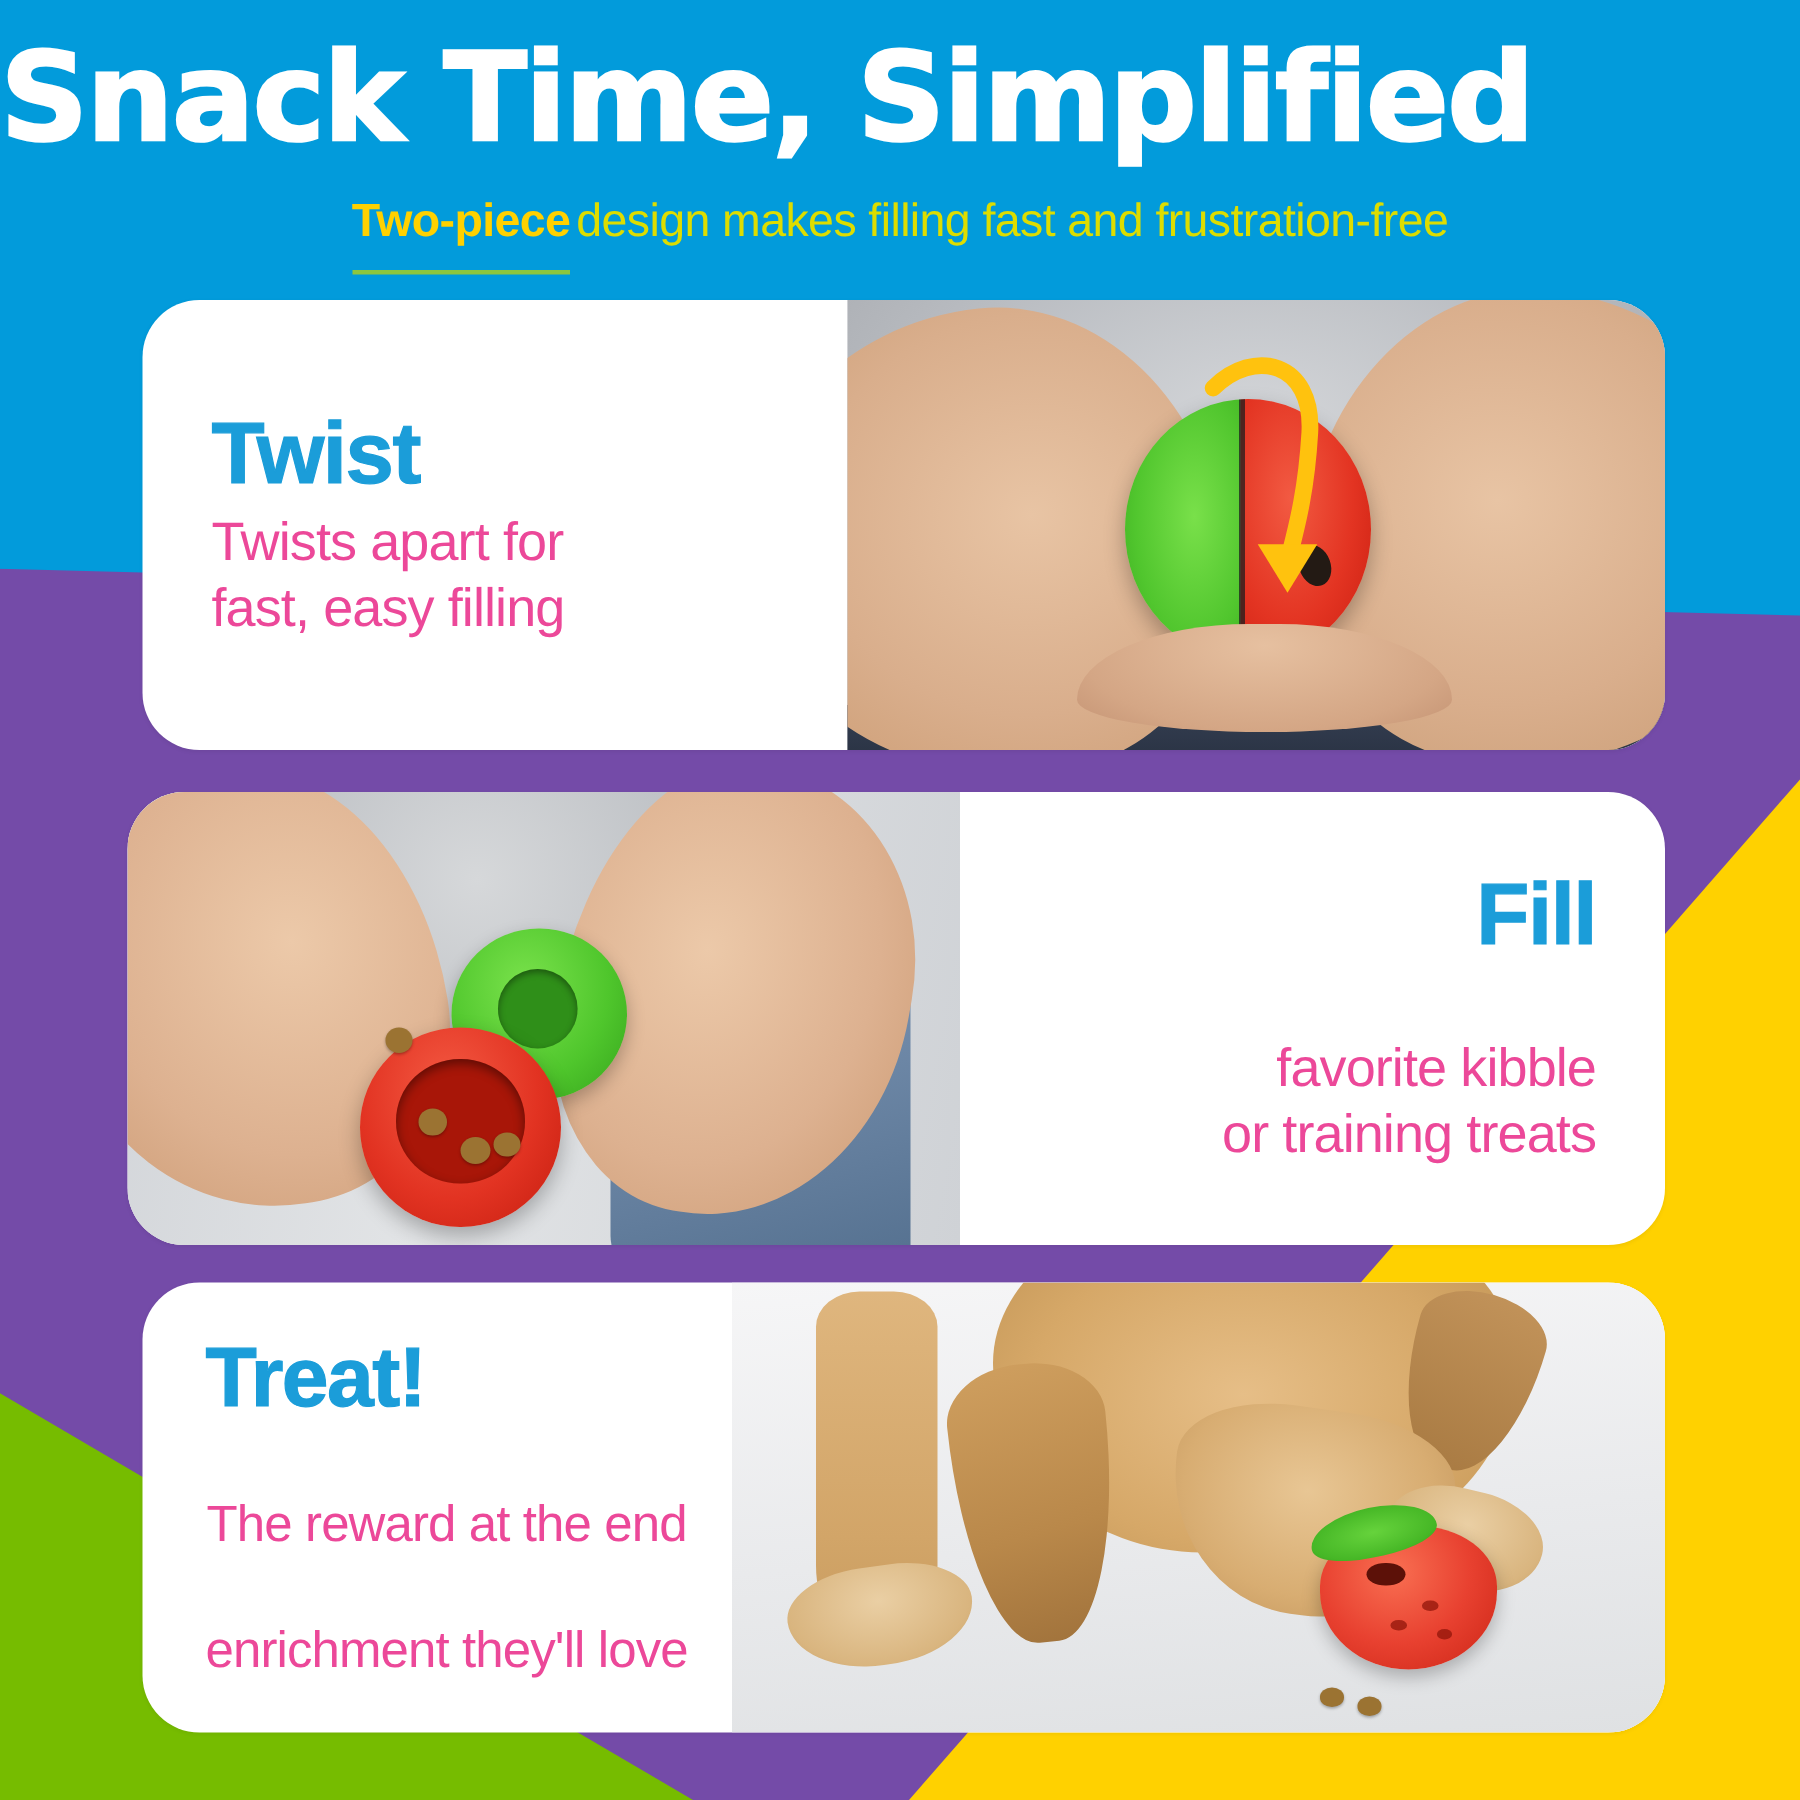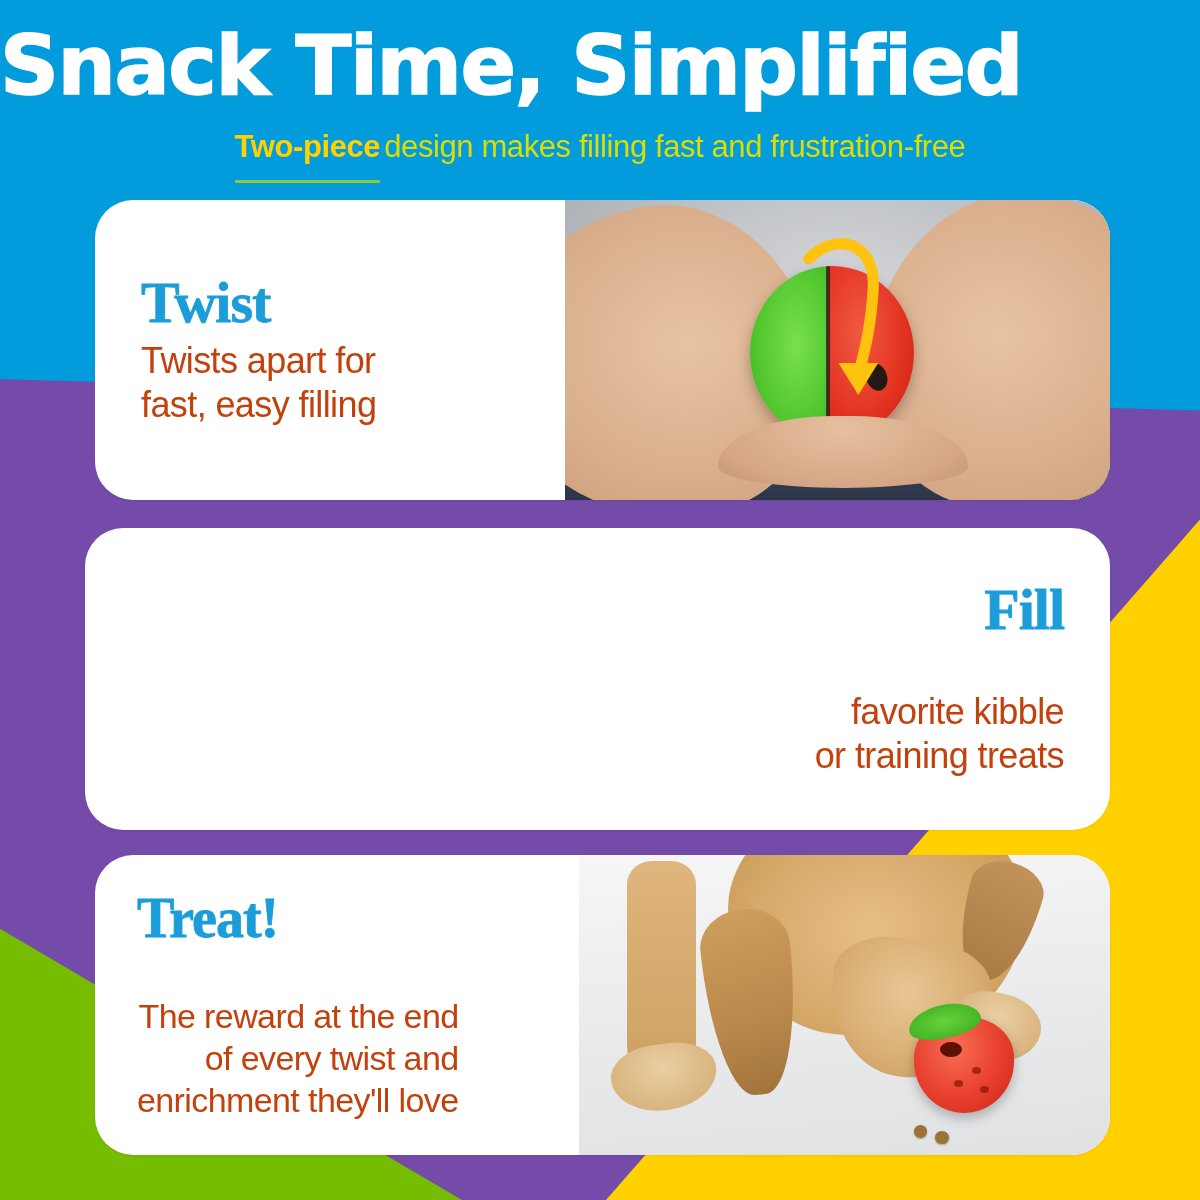--- a/index.html
+++ b/index.html
@@ -46,40 +46,40 @@
     margin-right:4px;
   }
 
   
   .card{
     position:absolute;background:#ffffff;border-radius:38px;
     overflow:hidden;z-index:4;display:flex;
     box-shadow:0 1px 3px rgba(0,0,0,0.06);
   }
   .card-1{left:95px;top:200px;width:1015px;height:300px;}
-  .card-2{left:85px;top:528px;width:1025px;height:302px;align-items:center;}
+  .card-2{left:85px;top:528px;width:1025px;height:302px;}
   .card-3{left:95px;top:855px;width:1015px;height:300px;}
 
   .txtpane{
     flex:0 0 auto;display:flex;flex-direction:column;justify-content:center;
     box-sizing:border-box;
   }
   .card-1 .txtpane{width:470px;padding:0 34px 0 46px;align-items:flex-start;text-align:left;}
   .card-2 .txtpane{width:470px;padding:0 46px 0 34px;align-items:flex-end;text-align:right;order:2;}
-  .card-3 .txtpane{width:484px;padding:0 28px 0 42px;align-items:flex-start;text-align:right;}
+  .card-3 .txtpane{width:393px;padding:0 28px 0 42px;align-items:flex-start;text-align:center;}
 
   .c-head{
     font-size:58px;line-height:60px;font-weight:bold;color:#1B9DD9;
     letter-spacing:-1px;margin:0 0 6px 0;
-    font-family:Liberation Serif, serif;
+    font-family:Liberation Sans, sans-serif;
     -webkit-text-stroke:0.8px #1B9DD9;
   }
   .card-3 .c-head{font-size:56px;line-height:58px;margin-bottom:4px;}
   .c-body{
-    font-size:36px;line-height:44px;color:#c2410c;font-weight:normal;
+    font-size:36px;line-height:44px;color:#ec4899;font-weight:normal;
     letter-spacing:-0.6px;margin:0;
   }
   .card-3 .c-body{font-size:34px;line-height:42px;margin-top:44px;}
 
   .imgpane{flex:1 1 auto;position:relative;overflow:hidden;}
   .card-2 .imgpane{order:1;}
 
   
   .ph1{position:absolute;inset:0;background:#c9ccd2;}
   .ph1 .shirt{
@@ -314,21 +314,21 @@
         <div class="kib" style="left:44%;top:75%;width:3.2%;height:5.4%;"></div>
       </div>
     </div>
   </div>
 
   <div class="card card-3">
     <div class="txtpane">
       <div class="c-head">Treat!</div>
       <div class="c-body">
         <span>The reward at the end</span><br>
-        <span>of every twist and</span><br>
+        <br>
         <span>enrichment they'll love</span>
       </div>
     </div>
     <div class="imgpane">
       <div class="ph3">
         <div class="floor"></div>
         <div class="legf"></div>
         <div class="dogbody"></div>
         <div class="ear"></div>
         <div class="ear2"></div>

